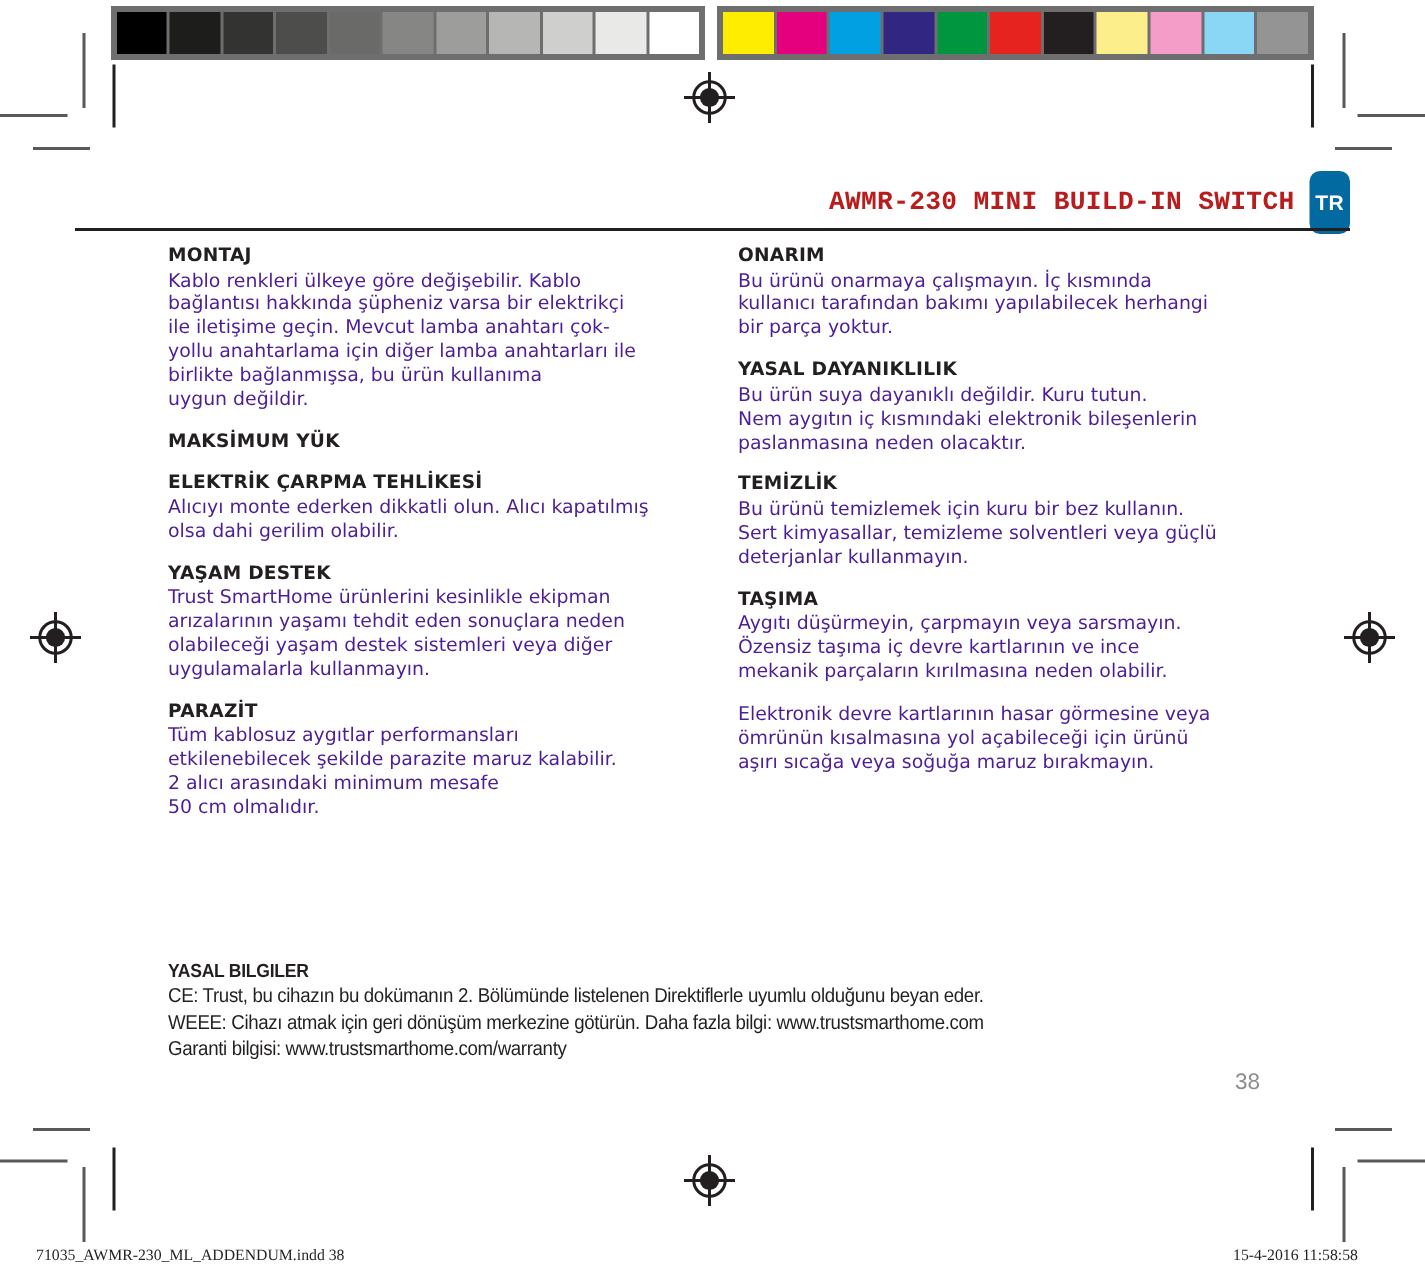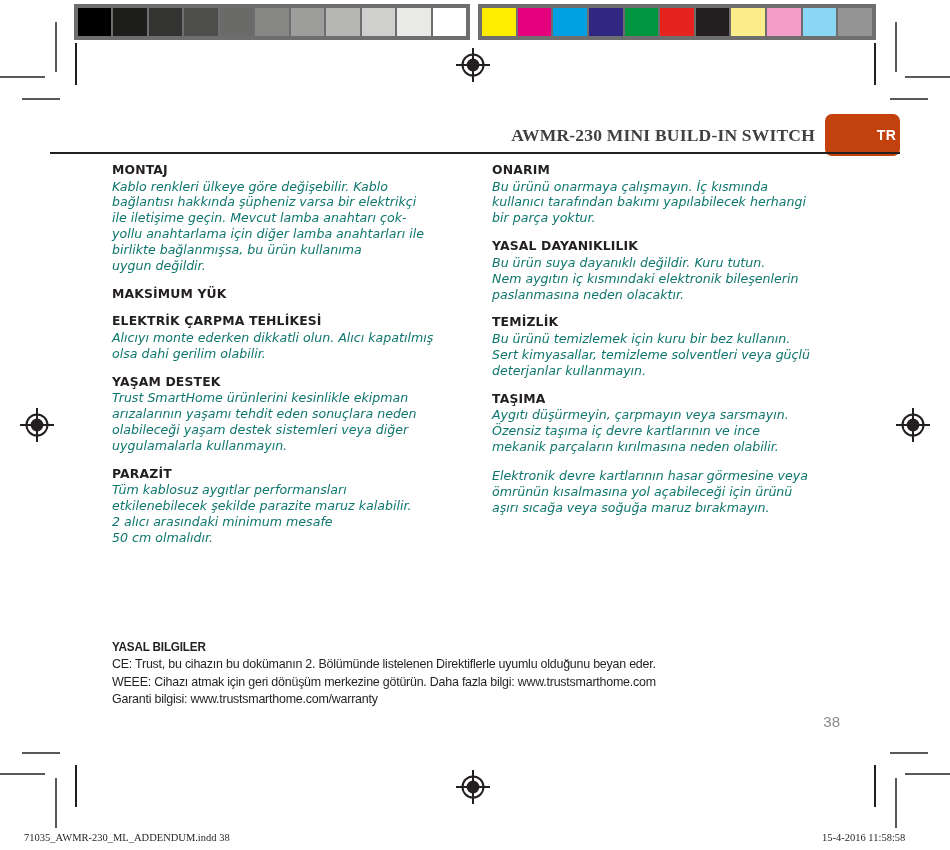--- a/index.html
+++ b/index.html
@@ -46,41 +46,40 @@
     left: 50px;
     right: 50px;
     top: 116px;
     height: 38px;
     display: flex;
     align-items: center;
     justify-content: flex-end;
     gap: 10px;
   }
   .header-title {
-    font-family: Liberation Serif, serif;
+    font-family: Liberation Mono, monospace;
     font-size: 17.5px;
     font-weight: bold;
     letter-spacing: .2px;
-    color: #404040;
+    color: #b91c1c;
     white-space: nowrap;
   }
   .lang-badge {
     width: 27px;
     height: 42px;
     border-radius: 7px;
-    background: #c2410c;
+    background: #0369a1;
     color: #ffffff;
     font-family: "Liberation Sans", sans-serif;
     font-size: 14px;
     font-weight: bold;
     display: flex;
     align-items: center;
     justify-content: center;
     letter-spacing: .3px;
-    padding-left: 48px;
   }
   .header-rule {
     position: absolute;
     left: 50px;
     width: 850px;
     top: 152px;
     height: 1.5px;
     background: #231f20;
   }
 
@@ -104,24 +103,23 @@
     font-weight: bold;
     letter-spacing: .15px;
     line-height: 1.18;
     color: #231f20;
     margin: 0 0 1px 0;
   }
   .sec-body {
     font-family: "DejaVu Sans", sans-serif;
     font-size: 12.6px;
     line-height: 1.26;
-    color: #0f766e;
+    color: #4c1d95;
     margin: 0;
     white-space: pre-line;
-    font-style: italic;
   }
 
   
   .legal {
     position: absolute;
     left: 112px;
     top: 640px;
     width: 790px;
   }
   .legal-title {

